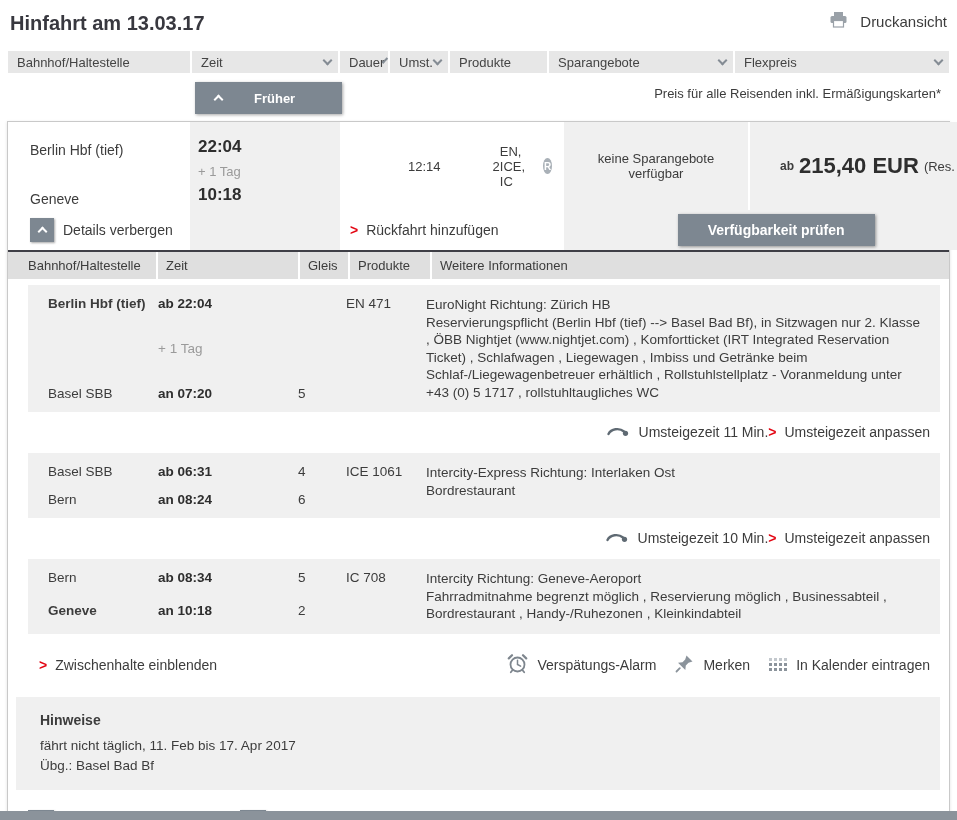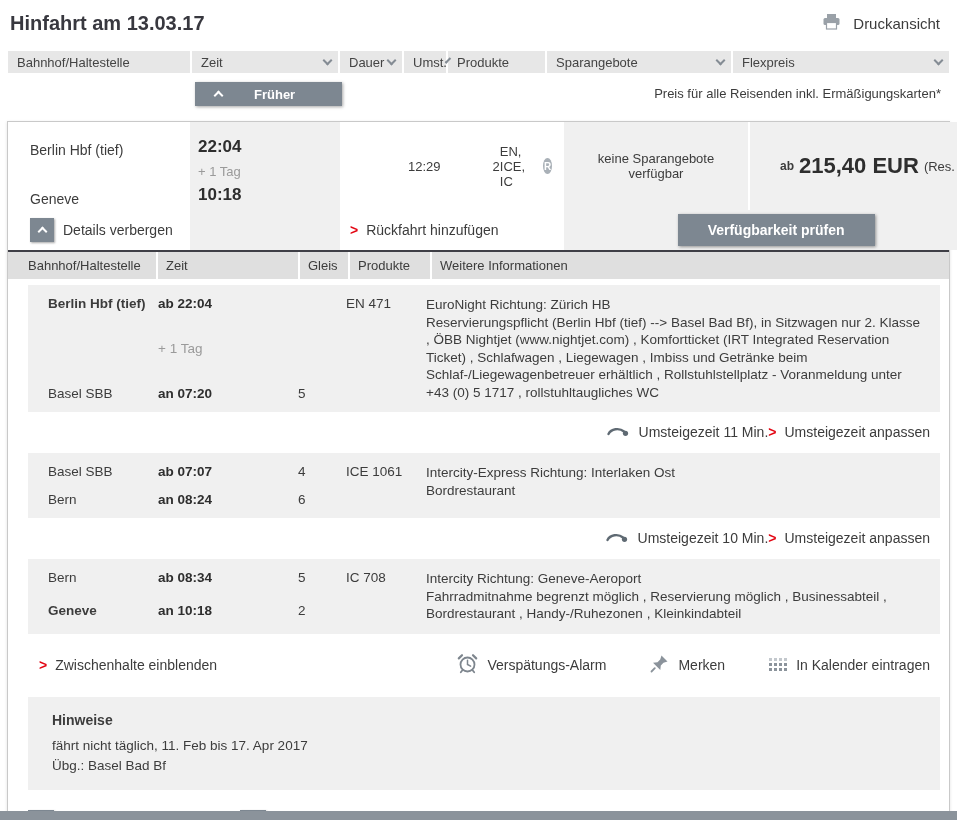--- a/index.html
+++ b/index.html
@@ -7,42 +7,42 @@
   body {
     font-family: "Liberation Sans", "DejaVu Sans", sans-serif;
     color: #3c3c3c;
     background: #fff;
     position: relative;
     overflow: hidden;
   }
   .page { padding: 0; }
 
   
-  .topbar { display: flex; justify-content: space-between; align-items: center; padding: 12px 17px 10px 10px; }
+  .topbar { display: flex; justify-content: space-between; align-items: flex-start; padding: 12px 10px 10px 10px; }
   .page-title { font-size: 20px; font-weight: bold; color: #38383f; }
   .print-link { display: flex; align-items: center; gap: 12px; font-size: 15px; color: #3c3c3c; cursor: pointer; text-decoration: none; }
 
   
   .filterbar { display: flex; gap: 2px; margin: 6px 8px 0 8px; }
   .filterseg {
     background: #e7e7e7; color: #444; font-size: 13px; height: 22px;
     display: flex; align-items: center; justify-content: space-between;
     padding: 0 7px 0 9px; white-space: nowrap;
   }
-  .fw0 { width: 182px; } .fw1 { width: 146px; } .fw2 { width: 62px; }
-  .fw3 { width: 42px; } .fw4 { width: 97px; } .fw5 { width: 184px; } .fw6 { flex: 1; gap: 32px; }
+  .fw0 { width: 182px; } .fw1 { width: 146px; } .fw2 { width: 48px; }
+  .fw3 { width: 58px; } .fw4 { width: 97px; } .fw5 { width: 184px; } .fw6 { flex: 1; gap: 32px; }
 
   .chev { display: inline-block; width: 7px; height: 7px; border-right: 2px solid #848c94; border-bottom: 2px solid #848c94; transform: rotate(45deg); margin-top: -3px; }
   .chev.up { transform: rotate(225deg); margin-top: 3px; }
   .chev.white { border-color: #fff; }
 
   
   .subbar { position: relative; height: 34px; margin: 9px 8px 5px 8px; }
   .earlier-btn {
-    position: absolute; left: 187px; top: 0; width: 147px; height: 24px;
+    position: absolute; left: 187px; top: 0; width: 147px; height: 32px;
     background: #7d8791; color: #fff; border: none; cursor: pointer;
     font-family: inherit; font-weight: bold; font-size: 13px;
     display: flex; align-items: center; box-shadow: 1px 1px 3px rgba(0,0,0,.35);
     padding-left: 20px; gap: 32px;
   }
   .price-note { position: absolute; right: 8px; top: 4px; font-size: 13px; color: #3c3c3c; }
 
   
   .card { margin: 0 7px; border: 1px solid #c9c9c9; background: #fff; box-shadow: 0 1px 3px rgba(0,0,0,.12); padding-bottom: 10px; }
 
@@ -89,25 +89,25 @@
   .g21 { grid-area: 2 / 1; } .g23 { grid-area: 2 / 3; }
   .leg-info-3 { grid-area: 1 / 5 / span 3 / 6; }
   .leg-info-2 { grid-area: 1 / 5 / span 2 / 6; }
   .leg.rows3 { grid-template-rows: auto 1fr auto; }
 
   .transfer { display: flex; justify-content: flex-end; align-items: center; margin: 5px 9px 0 20px; padding: 7px 10px 7px 3px; font-size: 14px; }
   .transfer-left { display: flex; align-items: center; gap: 10px; }
 
   
   .actions { display: flex; justify-content: space-between; align-items: center; margin: 13px 9px 0 28px; padding: 6px 10px 6px 3px; }
-  .actions-right { display: flex; align-items: center; gap: 44px; }
+  .actions-right { display: flex; align-items: center; gap: 19px; }
   .action-item { display: inline-flex; align-items: center; gap: 9px; font-size: 14px; color: #3c3c3c; cursor: pointer; text-decoration: none; }
 
   
-  .notes { background: #f0f0f0; margin: 14px 9px 0 20px; padding: 15px 12px 14px 24px; }
+  .notes { background: #f0f0f0; margin: 14px 9px 0 8px; padding: 15px 12px 14px 24px; }
   .notes-title { font-size: 14px; font-weight: bold; margin-bottom: 8px; }
   .notes-text { font-size: 13.5px; line-height: 1.5; white-space: pre-line; }
 
   
   .toggles { display: flex; align-items: center; gap: 30px; margin: 20px 9px 8px 20px; }
   .toggle-item { display: flex; align-items: center; gap: 12px; font-size: 14px; cursor: pointer; }
   .toggles .sqbtn { width: 26px; height: 26px; min-width: 26px; }
 
   
   .bottom-bar { position: absolute; left: 0; bottom: 0; width: 100%; height: 9px; background: #8b939b; }
@@ -180,21 +180,21 @@
       <div class="sum-stations">
         <div>Berlin Hbf (tief)</div>
         <div class="sum-station-to">Geneve</div>
       </div>
       <div class="sum-times">
         <div class="sum-dep">22:04</div>
         <div class="day-offset">+ 1 Tag</div>
         <div class="sum-arr">10:18</div>
       </div>
       <div class="sum-mid">
-        <span class="sum-duration">12:29</span>
+        <span class="sum-duration">12:14</span>
         <span class="sum-changes">2</span>
         <span class="sum-products">
           <span>EN, ICE, IC</span>
           <span class="r-badge">R</span>
         </span>
       </div>
       <div class="sum-offers">keine Sparangebote verfügbar</div>
       <div class="sum-price">
         <span class="price-prefix">ab</span>
         <span class="price-value">215,40 EUR</span>
@@ -249,21 +249,21 @@
         <span>Umsteigezeit 11 Min.</span>
       </div>
       <a class="red-link">
         <span class="red-arrow">&gt;</span>
         <span>Umsteigezeit anpassen</span>
       </a>
     </div>
 
     <div class="leg">
       <div class="g11">Basel SBB</div>
-      <div class="g12 time">ab 07:07</div>
+      <div class="g12 time">ab 06:31</div>
       <div class="g13">4</div>
       <div class="g14">ICE 1061</div>
       <div class="g21">Bern</div>
       <div class="g22 time" style="align-self:start">an 08:24</div>
       <div class="g23">6</div>
       <div class="info leg-info-2">Intercity-Express Richtung: Interlaken Ost
 Bordrestaurant</div>
     </div>
 
     <div class="transfer">

